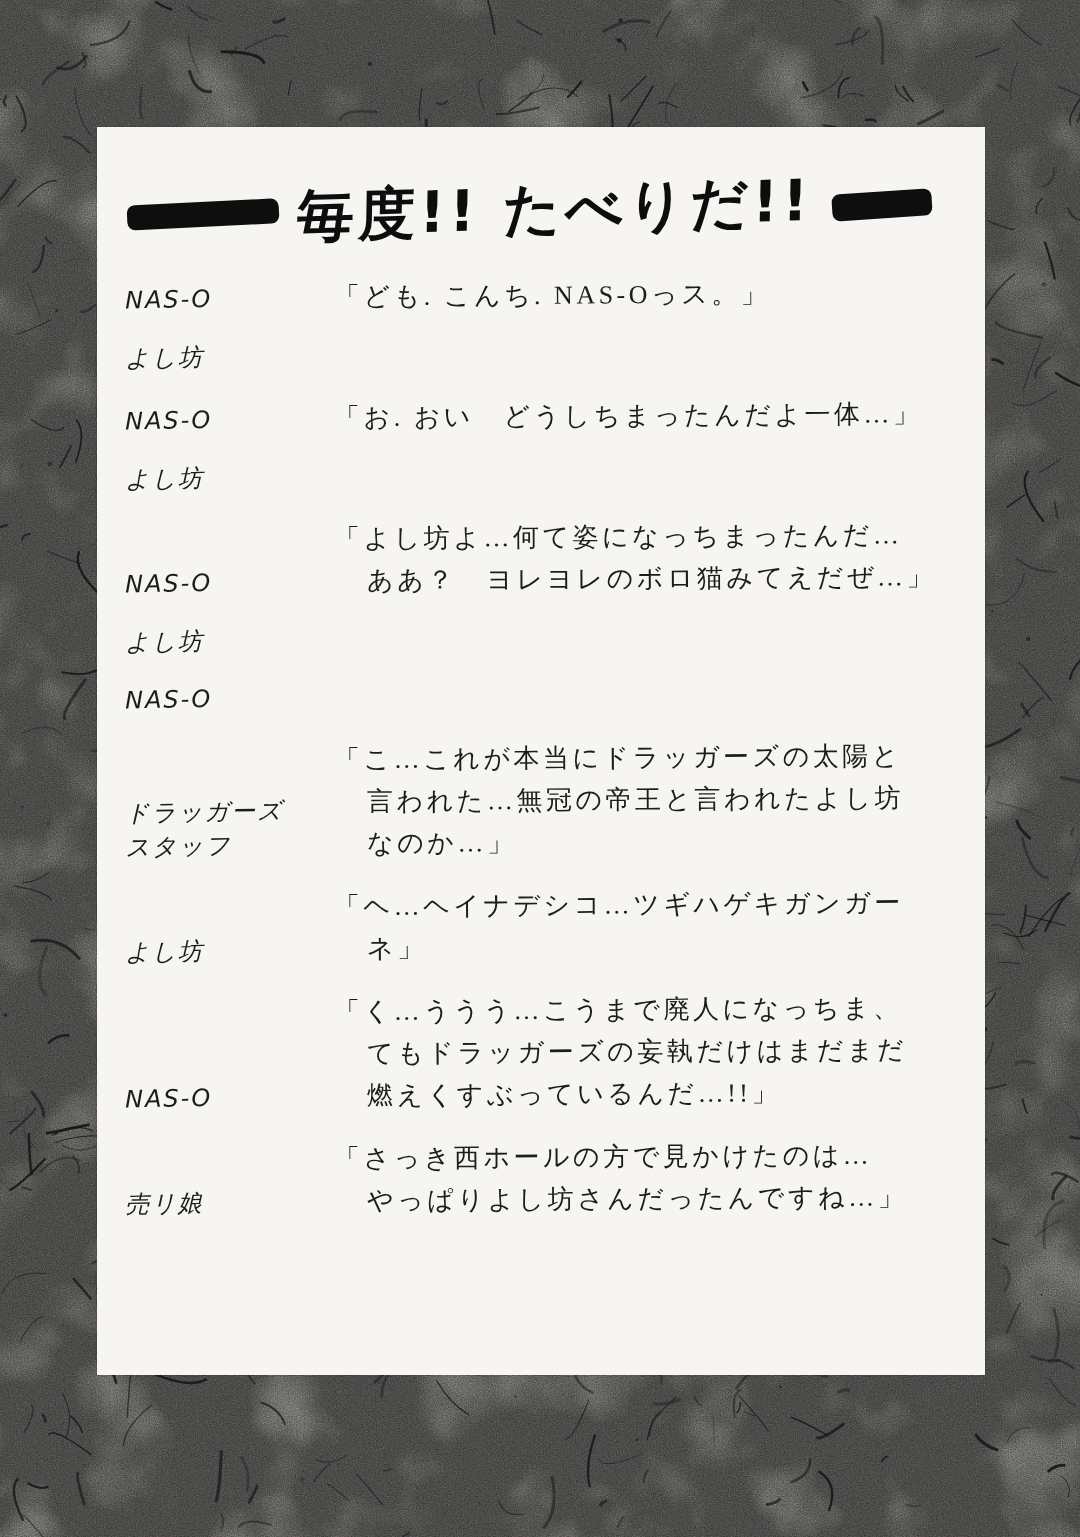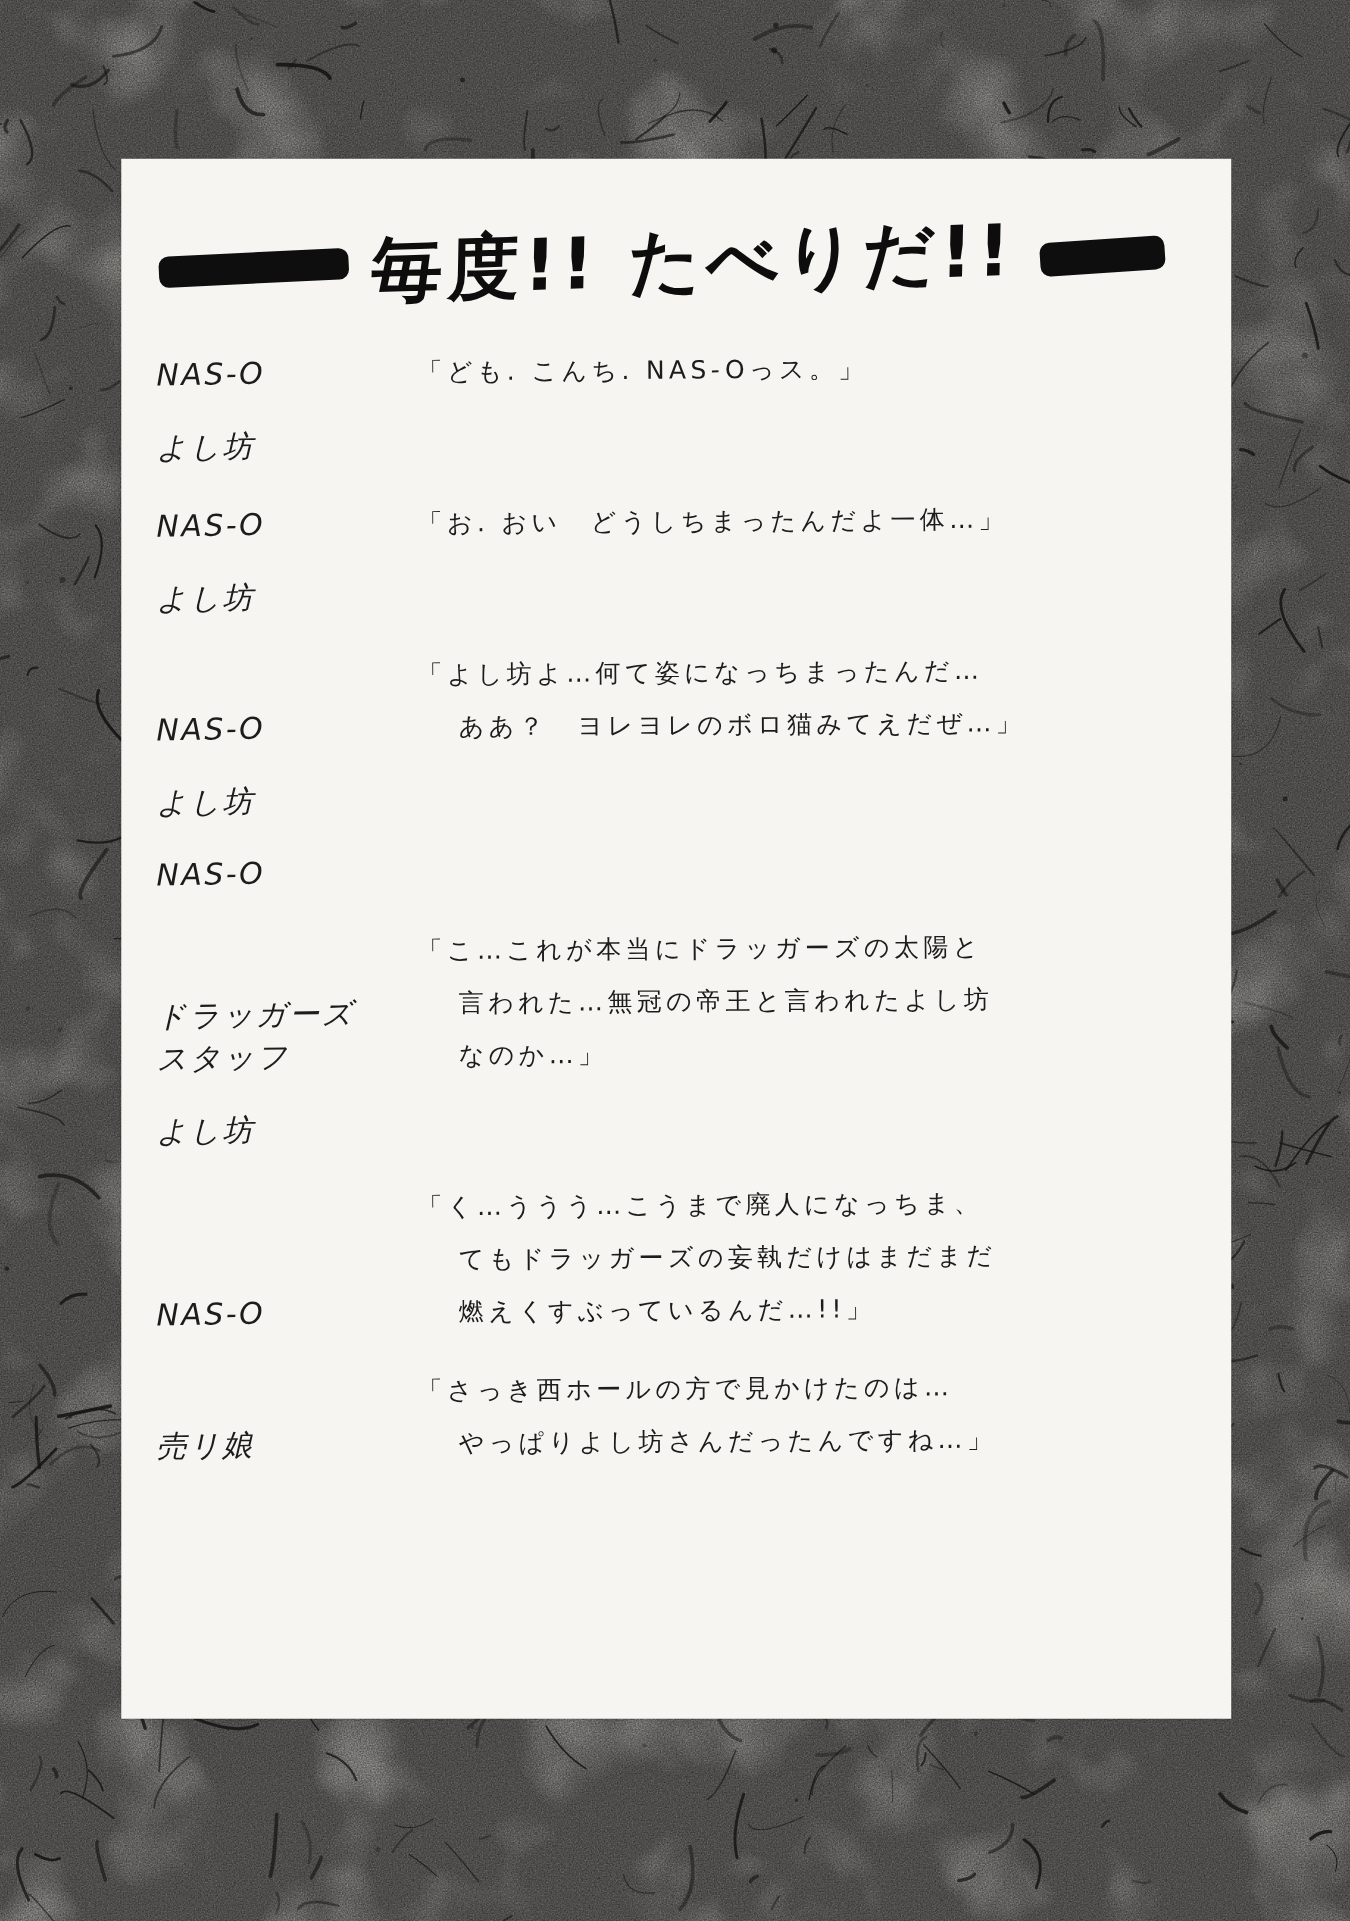--- a/index.html
+++ b/index.html
@@ -62,23 +62,24 @@
     width: 162px;
     font-size: 24px;
     letter-spacing: 2px;
     line-height: 34px;
     padding-top: 3px;
     transform: rotate(-1deg);
     font-style: italic;
   }
   .lines {
     flex: 1;
-    font-size: 20px;
+    font-size: 26px;
     letter-spacing: 3.5px;
     line-height: 42px;
+    font-family: Liberation Serif, serif;
   }
   .line { white-space: pre; transform: rotate(-0.4deg); }
   .line + .line { padding-left: 33px; }
 </style>
 </head>
 <body>
 
 <svg id="bg-texture" viewBox="0 0 1080 1537" xmlns="http://www.w3.org/2000/svg">
   <defs>
     <filter id="grain" x="0" y="0" width="100%" height="100%">
@@ -856,20 +857,24 @@
     <div class="speaker">ドラッガーズスタッフ</div>
     <div class="lines">
           <div class="line">「こ…これが本当にドラッガーズの太陽と</div>
           <div class="line">言われた…無冠の帝王と言われたよし坊</div>
           <div class="line">なのか…」</div>
         </div>
   </div>
 
   <div class="row">
     <div class="speaker">よし坊</div>
+    <div class="lines">
+          <div class="line">「ヘ…ヘイナデシコ…ツギハゲキガンガー</div>
+          <div class="line">ネ」</div>
+        </div>
   </div>
 
   <div class="row">
     <div class="speaker">NAS-O</div>
     <div class="lines">
           <div class="line">「く…ううう…こうまで廃人になっちま、</div>
           <div class="line">てもドラッガーズの妄執だけはまだまだ</div>
           <div class="line">燃えくすぶっているんだ…!!」</div>
         </div>
   </div>

